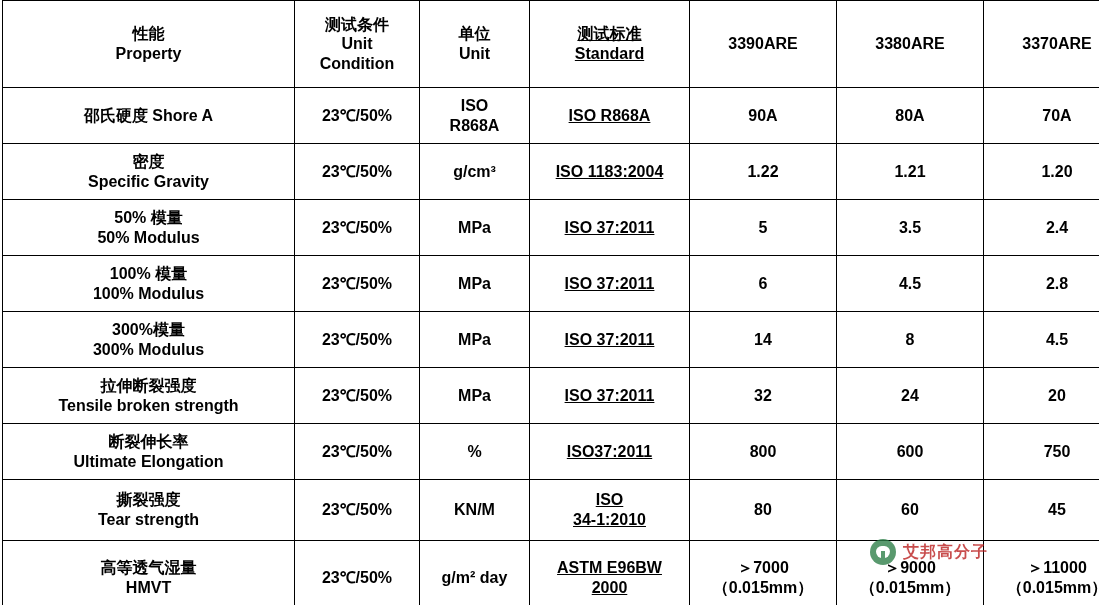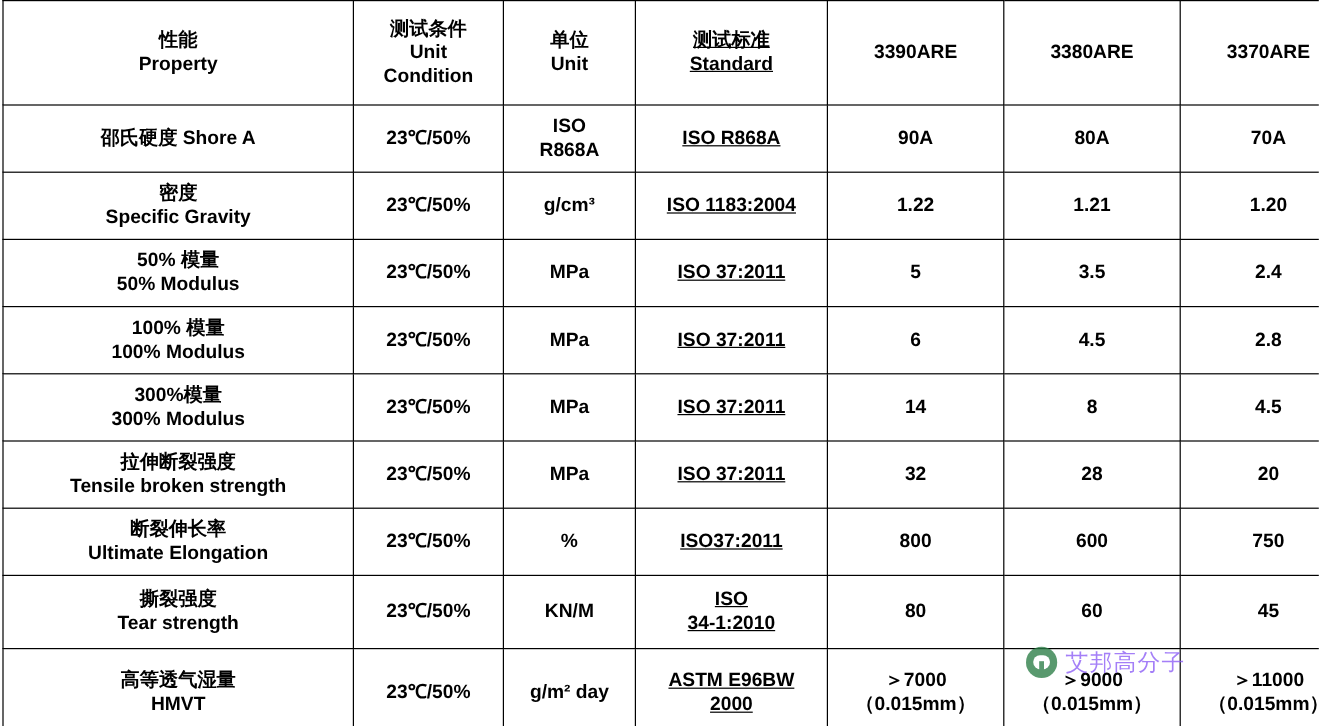--- a/index.html
+++ b/index.html
@@ -99,23 +99,23 @@
   .wm-logo::after {
     content: "";
     position: absolute;
     left: 11px;
     top: 12px;
     width: 4px;
     height: 9px;
     background: #2b7d46;
   }
   .wm-text {
-    font-size: 19px;
-    font-weight: normal;
-    color: #8b5cf6;
+    font-size: 16px;
+    font-weight: bold;
+    color: #b91c1c;
     letter-spacing: 1px;
     white-space: nowrap;
   }
 </style>
 </head>
 <body>
 
 <div class="sheet">
 
   <table class="spec">
@@ -269,21 +269,21 @@
         <td class="unit">
           <span class="l1">MPa</span>
         </td>
         <td class="std">
           <span class="l1">ISO 37:2011</span>
         </td>
         <td class="val">
           <span class="l1">32</span>
         </td>
         <td class="val">
-          <span class="l1">28</span>
+          <span class="l1">24</span>
         </td>
         <td class="val">
           <span class="l1">20</span>
         </td>
       </tr>
 
       <tr>
         <td class="prop">
           <span class="l1">断裂伸长率</span>
           <span class="l2">Ultimate Elongation</span>

